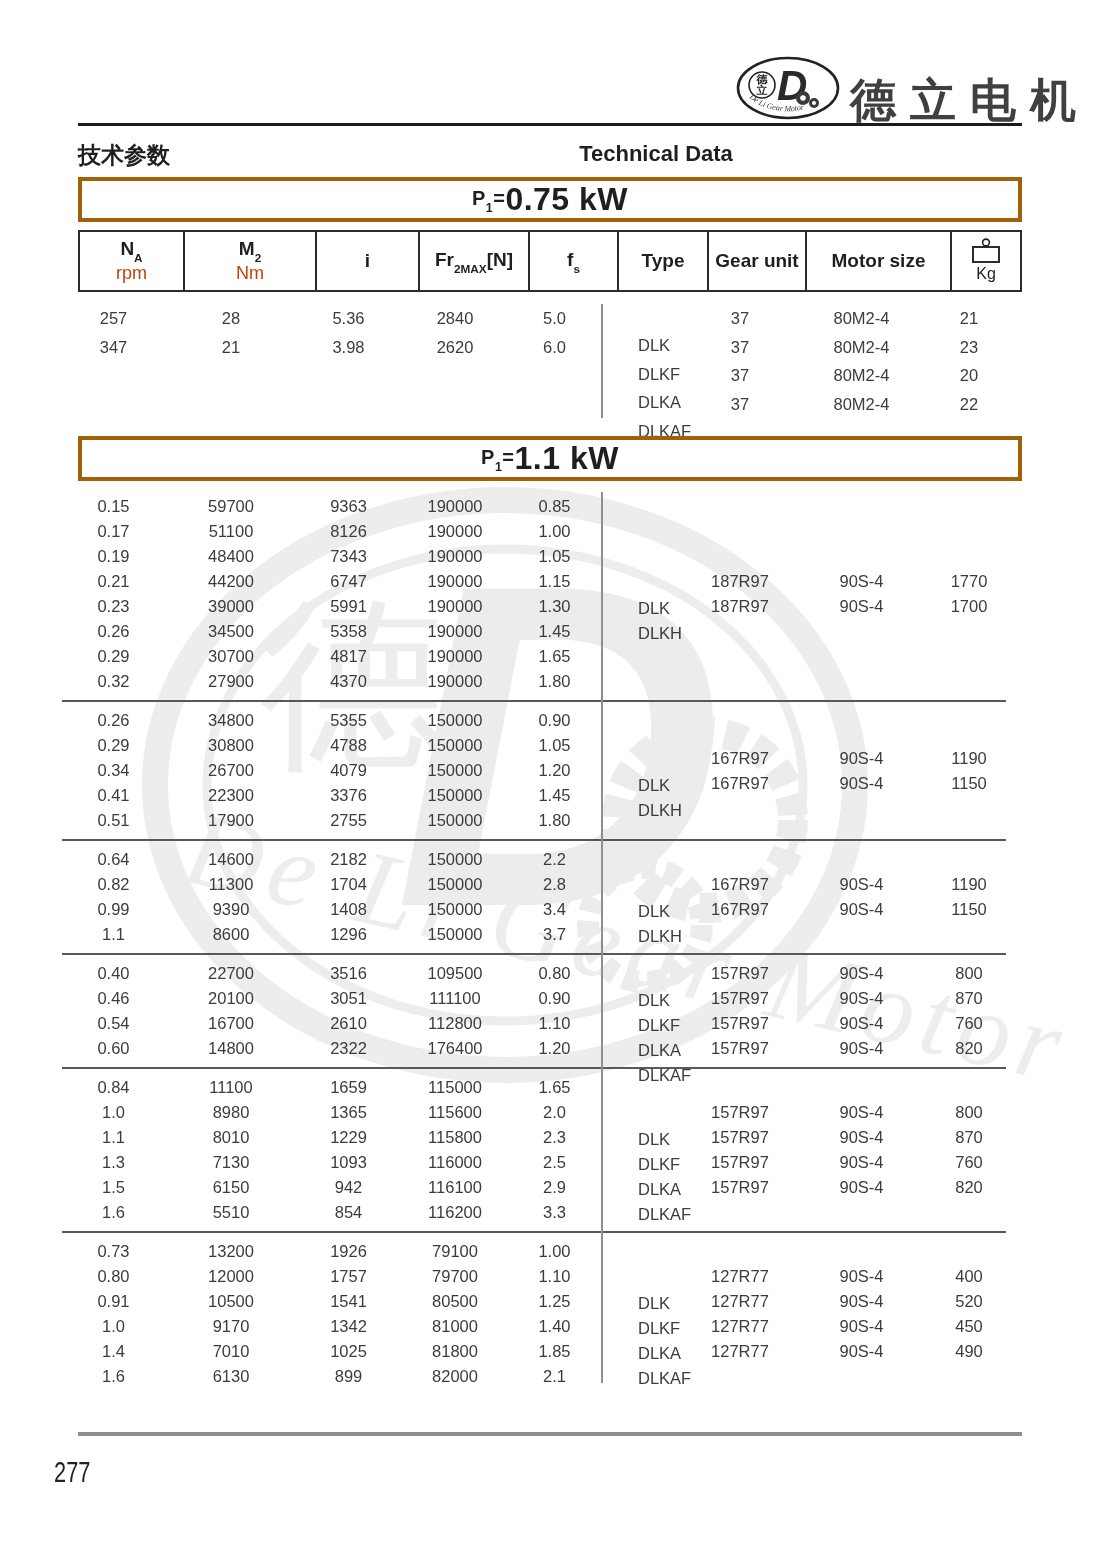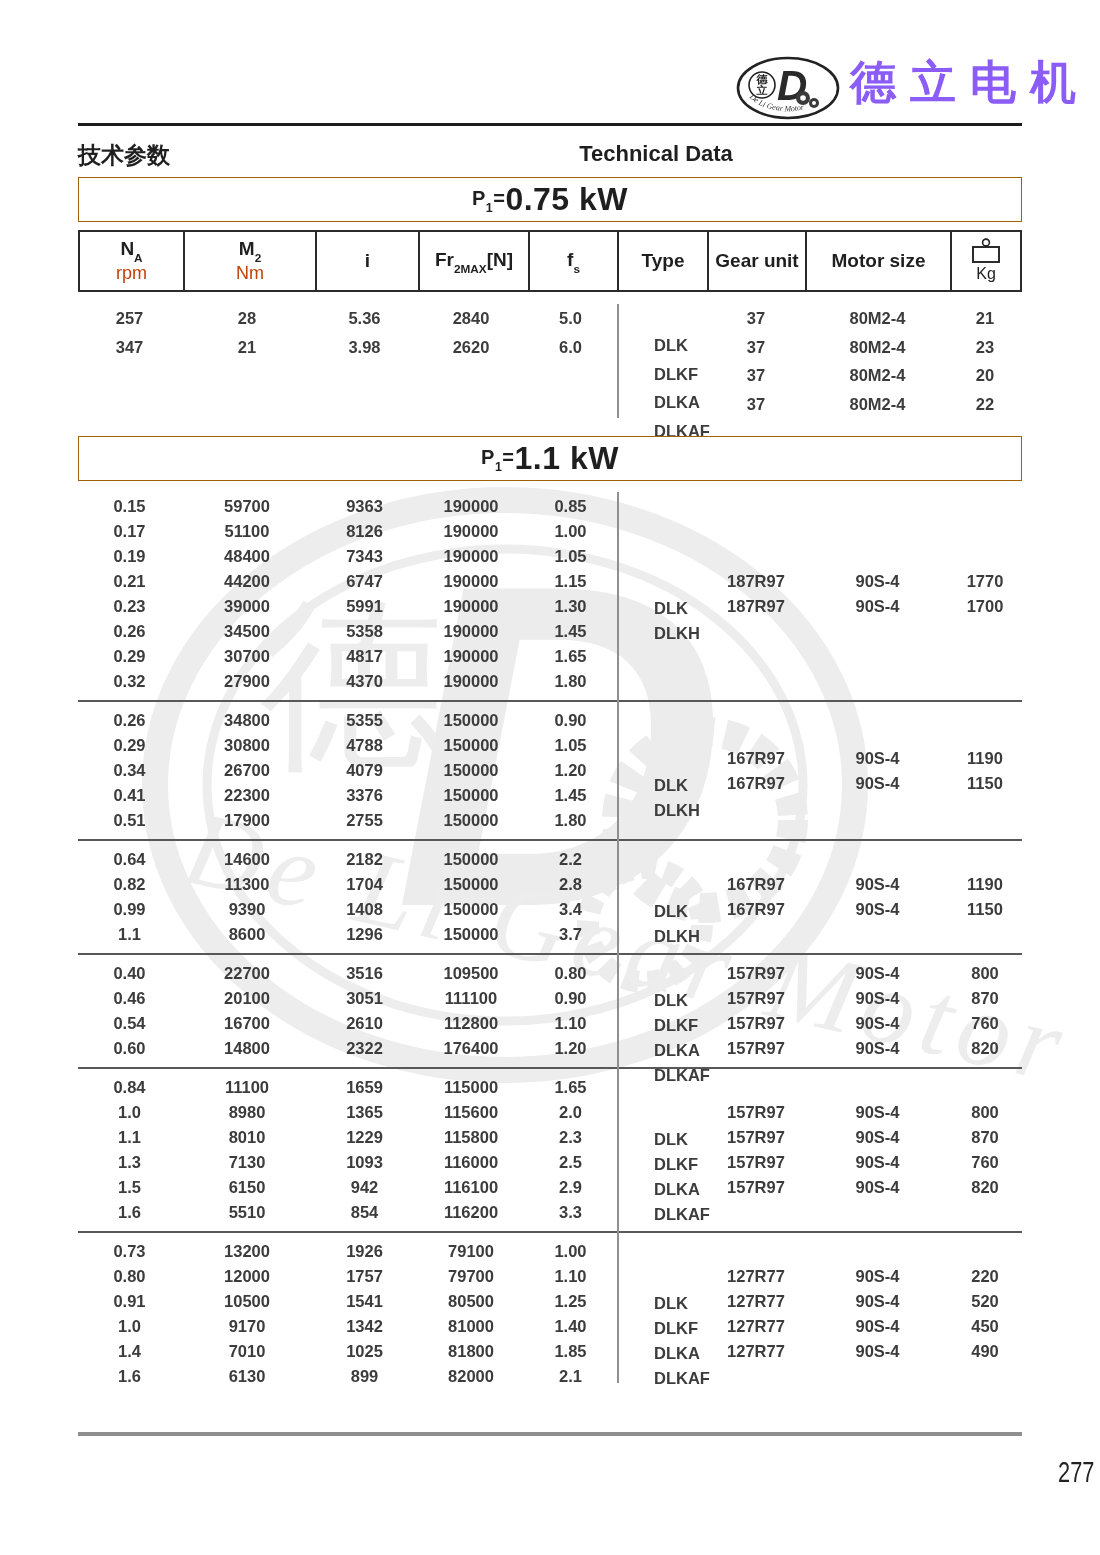--- a/index.html
+++ b/index.html
@@ -3,48 +3,48 @@
 <meta charset="utf-8">
 <style>
   * { margin:0; padding:0; box-sizing:border-box; }
   html,body { background:#ffffff; }
   body { font-family:"Liberation Sans", sans-serif; color:#1f1f1f; }
   .page { position:relative; width:1100px; height:1555px; background:#fff; overflow:hidden; }
   .watermark { position:absolute; left:0; top:0; z-index:0; }
 
   
   .logo-svg { position:absolute; left:735px; top:54px; z-index:1; }
-  .brand { position:absolute; left:850px; top:52px; z-index:1; font-family:"Liberation Serif", serif;
-           font-weight:bold; font-size:46px; letter-spacing:14px; color:#8b5cf6; white-space:nowrap; }
+  .brand { position:absolute; left:850px; top:70px; z-index:1; font-family:"Liberation Serif", serif;
+           font-weight:bold; font-size:46px; letter-spacing:14px; color:#404040; white-space:nowrap; }
   .top-rule { position:absolute; left:78px; top:123px; width:944px; height:3px; background:#1c1c1c; z-index:1; }
   .title-cn { position:absolute; left:78px; top:140px; font-size:23px; font-weight:bold; z-index:1; }
   .title-en { position:absolute; left:656px; top:141px; transform:translateX(-50%); font-size:22px; font-weight:bold; z-index:1; }
 
   
-  .power-box { position:absolute; left:78px; width:944px; border:1px solid #a16207; background:transparent;
+  .power-box { position:absolute; left:78px; width:944px; border:4px solid #a16207; background:transparent;
                display:flex; align-items:center; justify-content:center; z-index:1; }
   .box-075 { top:177px; height:45px; }
   .box-11  { top:436px; height:45px; }
   .p-small { font-size:20px; font-weight:bold; letter-spacing:0.5px; }
   .p-small sub, .hmain sub { font-size:0.62em; position:relative; bottom:-0.18em; font-weight:inherit; }
   .p-big { font-size:32px; font-weight:bold; letter-spacing:0.5px; }
 
   
   .header-row { position:absolute; left:78px; top:230px; width:944px; height:62px; border:2px solid #2b2b2b;
                 display:grid; grid-template-columns:103px 132px 103px 110px 89px 90px 98px 145px 70px; z-index:1; }
   .hcell { border-left:2px solid #2b2b2b; display:flex; flex-direction:column; align-items:center; justify-content:center; line-height:1.15; }
   .hcell:first-child { border-left:none; }
   .hmain { font-size:19px; font-weight:bold; }
   .hunit { font-size:18px; color:#c2410c; }
   .hlabel { font-size:19px; font-weight:bold; }
   .hkg { font-size:16px; margin-top:1px; }
   .kgicon { display:block; }
 
   
-  .groups { position:absolute; left:78px; width:944px; z-index:1;font-weight:bold; }
+  .groups { position:absolute; left:62px; width:944px; z-index:1; }
   .s0 { top:292px; height:140px; }
   .s1 { top:482px; padding-top:6px; }
   .group { position:relative; padding:6px 0; }
   .s0 .group { padding-top:12px; min-height:134px; }
   .s1 .group:not(:last-child) { border-bottom:2px solid #585858; }
   .drow { display:grid; }
   .drow.left  { grid-template-columns:103px 132px 103px 110px 89px; }
   .drow.right { grid-template-columns:90px 98px 145px 70px; }
   .s0 .drow { height:28.5px; line-height:28.5px; }
   .s1 .drow { height:25px; line-height:25px; }
@@ -52,21 +52,21 @@
   .drow.right .dcell:first-child { text-align:left; padding-left:37px;margin-top:27px; }
   .right-block { position:absolute; left:539px; top:0; height:100%; width:405px;
                  display:flex; flex-direction:column; justify-content:center; }
   .right-block.vtop { justify-content:flex-start; padding-top:12px; }
   .vdiv { position:absolute; left:539px; width:2px; background:#8f8f8f; z-index:2; }
   .vdiv0 { top:12px; height:114px; }
   .vdiv1 { top:10px; height:calc(100% - 22px); }
 
   
   .footer-rule { position:absolute; left:78px; top:1432px; width:944px; height:4px; background:#8f8f8f; z-index:1; }
-  .page-num-wrap { position:absolute; left:0; top:1456px; width:1100px; text-align:right; z-index:1;padding-left:48px; }
+  .page-num-wrap { position:absolute; left:0; top:1456px; width:1100px; text-align:left; z-index:1;padding-left:48px; }
   .page-num { display:inline-block; font-size:29px; color:#222; transform:scaleX(0.75); }
 </style>
 </head>
 <body>
 
 <div class="page">
 
   <svg class="watermark" width="1100" height="1555" viewBox="0 0 1100 1555" aria-hidden="true">
     <g fill="none" stroke="#ededed">
       <ellipse cx="505" cy="785" rx="350" ry="285" stroke-width="26"></ellipse>
@@ -530,21 +530,21 @@
           <div class="dcell">6130</div>
           <div class="dcell">899</div>
           <div class="dcell">82000</div>
           <div class="dcell">2.1</div>
         </div>
         <div class="right-block">
           <div class="drow right">
             <div class="dcell">DLK</div>
             <div class="dcell">127R77</div>
             <div class="dcell">90S-4</div>
-            <div class="dcell">220</div>
+            <div class="dcell">400</div>
           </div>
           <div class="drow right">
             <div class="dcell">DLKF</div>
             <div class="dcell">127R77</div>
             <div class="dcell">90S-4</div>
             <div class="dcell">520</div>
           </div>
           <div class="drow right">
             <div class="dcell">DLKA</div>
             <div class="dcell">127R77</div>

